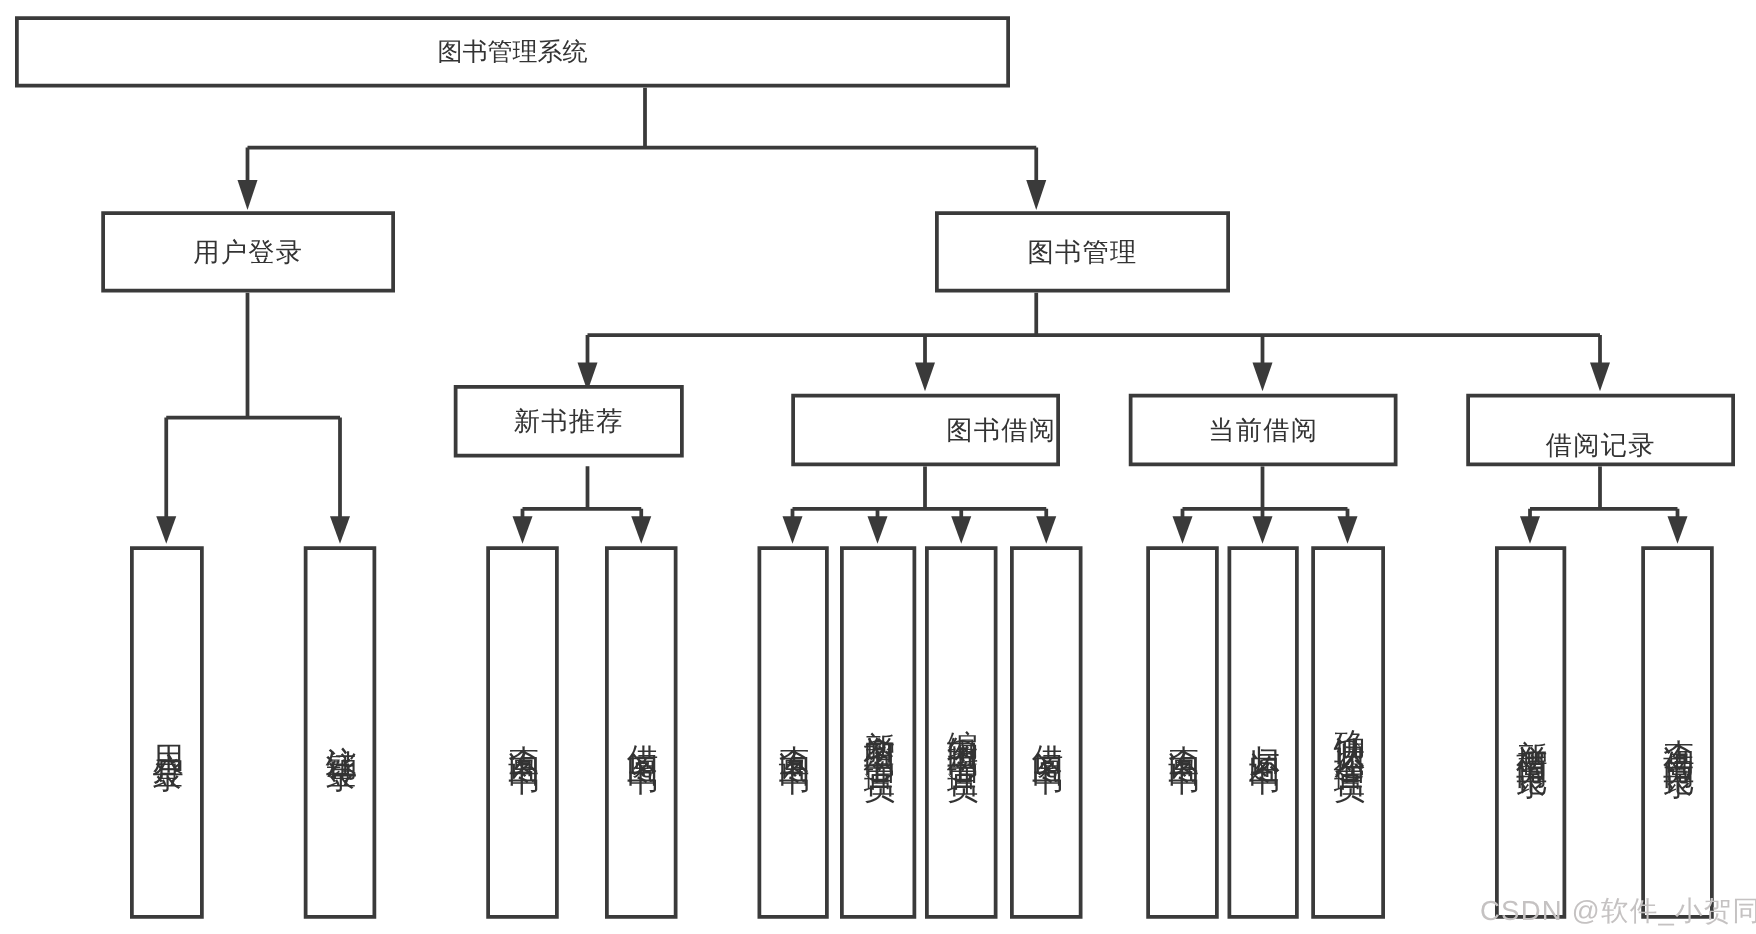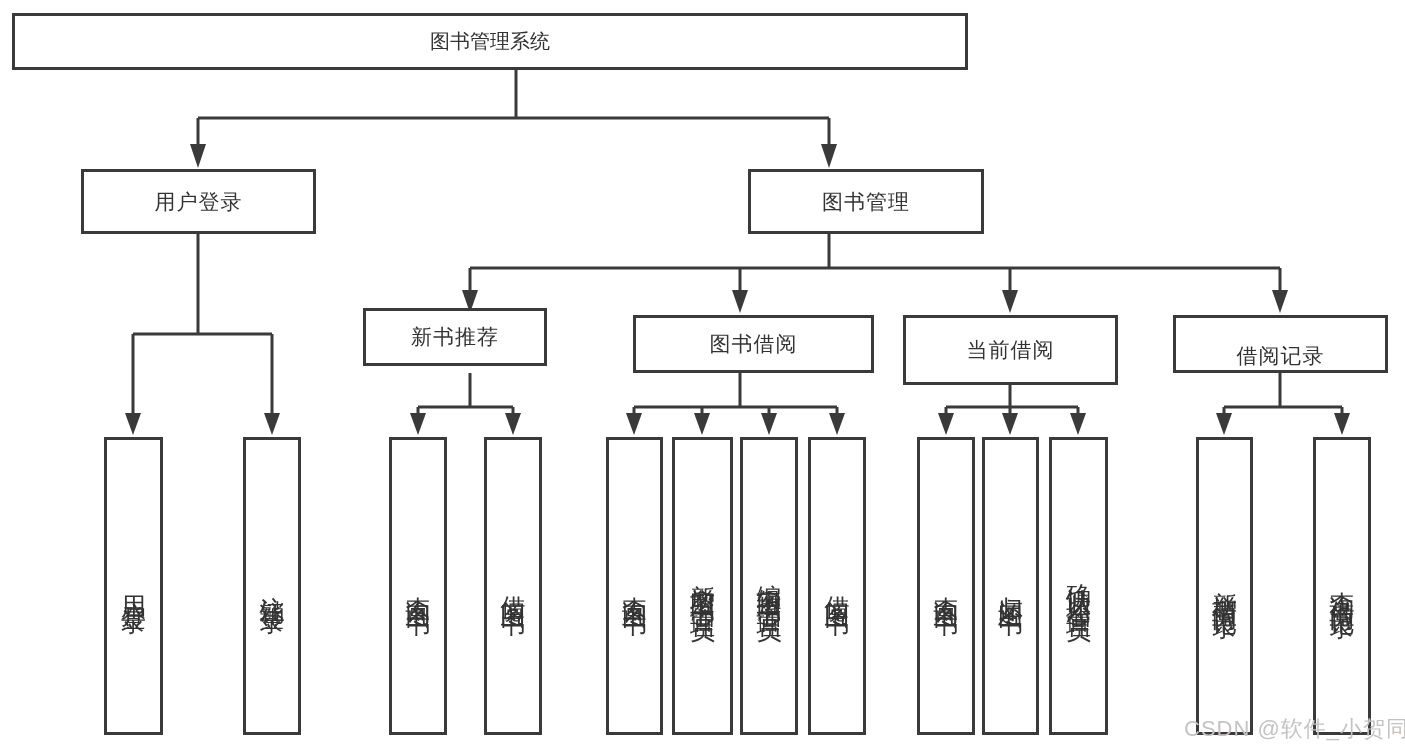--- a/index.html
+++ b/index.html
@@ -94,38 +94,38 @@
     <path d="M1010 373 V407 M946 407 H1078 M946 407 V416 M1010 407 V416 M1078 407 V416"></path>
     <polygon points="938,413 954,413 946,435"></polygon>
     <polygon points="1002,413 1018,413 1010,435"></polygon>
     <polygon points="1070,413 1086,413 1078,435"></polygon>
 
     <path d="M1280 373 V407 M1224 407 H1342 M1224 407 V416 M1342 407 V416"></path>
     <polygon points="1216,413 1232,413 1224,435"></polygon>
     <polygon points="1334,413 1350,413 1342,435"></polygon>
   </svg>
 
-  <div class="node root" style="left:12px; top:13px; width:956px; height:57px;">
+  <div class="node root" style="left:12px; top:13px; width:796px; height:57px;">
     <span>图书管理系统</span>
   </div>
 
   <div class="node h" style="left:81px; top:169px; width:235px; height:65px;">
     <span>用户登录</span>
   </div>
   <div class="node h" style="left:711px; top:169px; width:236px; height:65px;margin-left:37px;">
     <span>图书管理</span>
   </div>
 
   <div class="node h" style="left:363px; top:308px; width:184px; height:58px;">
     <span>新书推荐</span>
   </div>
-  <div class="node h" style="left:633px; top:315px; width:241px; height:58px;">
+  <div class="node h" style="left:633px; top:315px; width:215px; height:58px;justify-content:flex-end;">
     <span>图书借阅</span>
   </div>
-  <div class="node h" style="left:903px; top:315px; width:215px; height:70px;">
+  <div class="node h" style="left:903px; top:315px; width:215px; height:58px;">
     <span>当前借阅</span>
   </div>
   <div class="node h" style="left:1173px; top:315px; width:215px; height:58px;align-items:flex-end;">
     <span>借阅记录</span>
   </div>
 
   <div class="node leaf" style="left:104px; top:437px; width:59px; height:298px;">
     <span>用户登录</span>
   </div>
   <div class="node leaf" style="left:243px; top:437px; width:58px; height:298px;">

